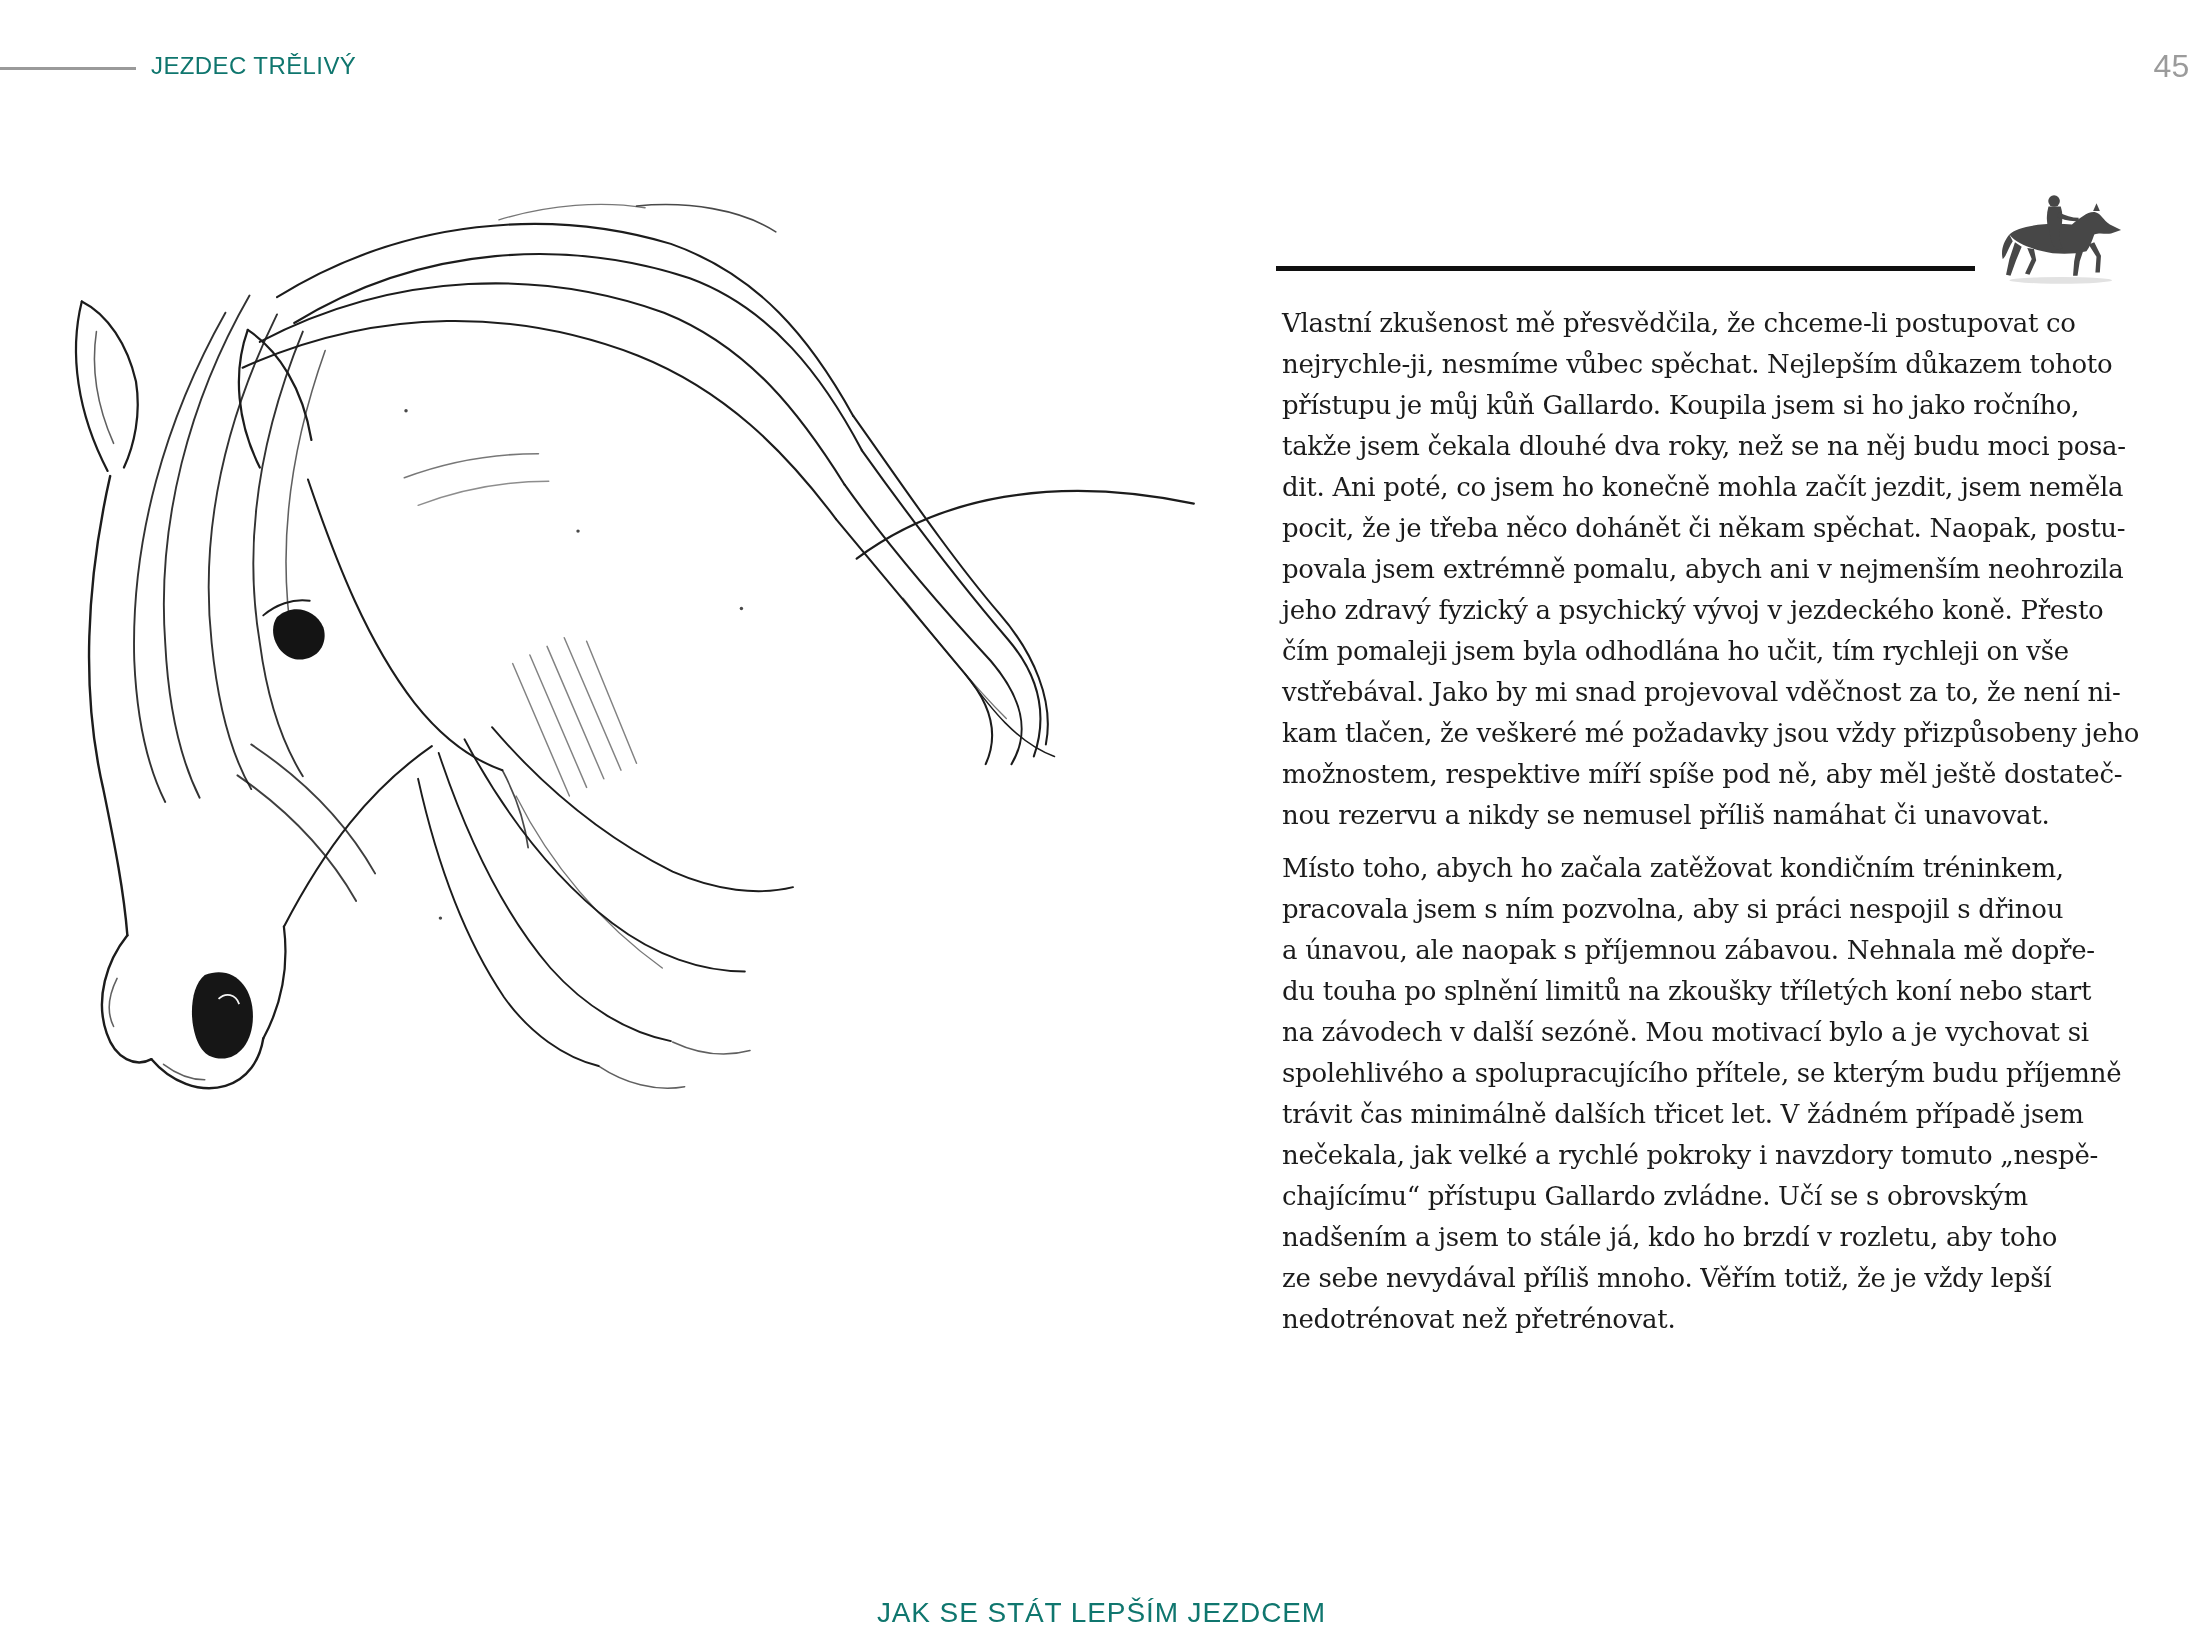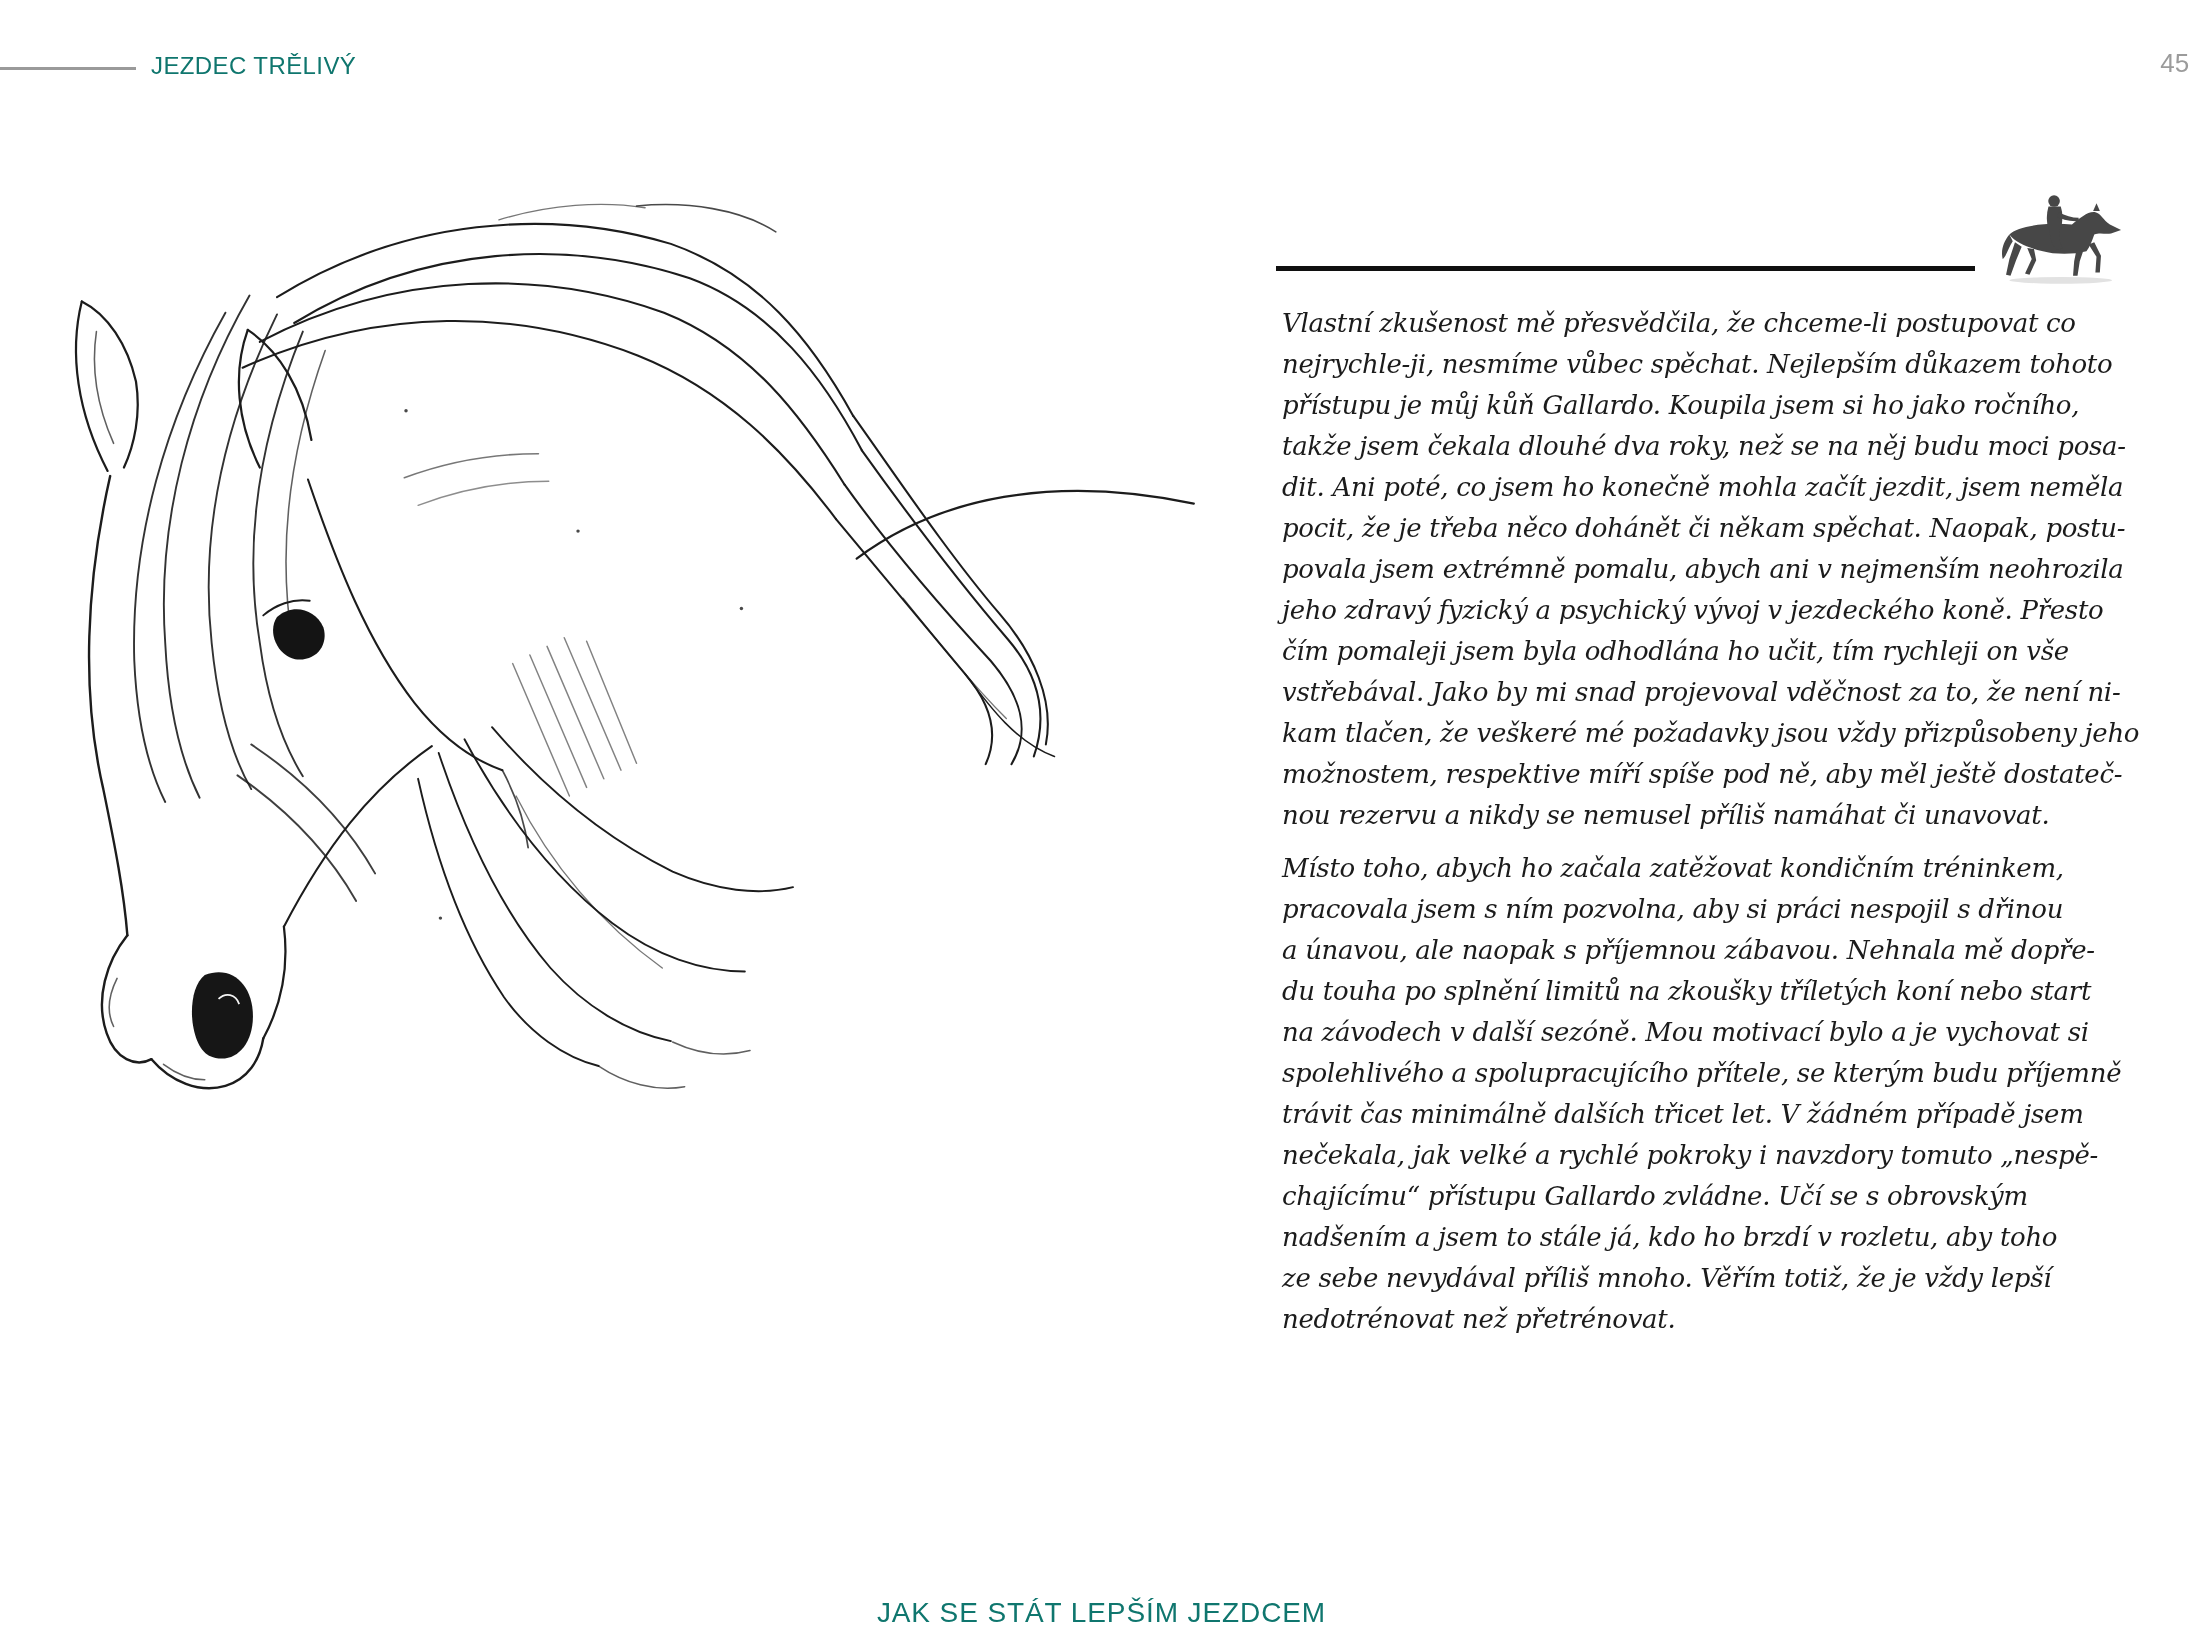--- a/index.html
+++ b/index.html
@@ -15,21 +15,21 @@
     position:absolute;left:0;top:67px;
     width:136px;height:3.4px;background:#9a9a9a;
   }
   .chapter-title{
     position:absolute;left:151px;top:52px;
     font-size:24px;letter-spacing:0.4px;
     color:#0f766e;white-space:nowrap;
   }
   .page-number{
     position:absolute;right:13.8px;top:48px;
-    font-size:26px;color:#9b9b9b;
+    font-size:32px;color:#9b9b9b;
   }
   
   .sketch{
     position:absolute;left:34px;top:194px;
     width:1205px;height:989px;
   }
   
   .section-rule{
     position:absolute;left:1276px;top:266px;
     width:699px;height:5.2px;background:#101010;
@@ -37,21 +37,20 @@
   .rider-icon{
     position:absolute;left:1996px;top:191px;
     width:134px;height:96px;
   }
   .article{
     position:absolute;left:1282px;top:303px;width:895px;
   }
   .para{
     margin:0;
     font-family:"DejaVu Serif", serif;
-    font-style:italic;
     font-size:26px;line-height:41px;
     letter-spacing:-0.3px;
     color:#1b1b1b;
     white-space:pre;
   }
   .para + .para{margin-top:12px;}
   
   .book-title{
     position:absolute;left:0;top:1597px;width:2203px;
     text-align:center;

